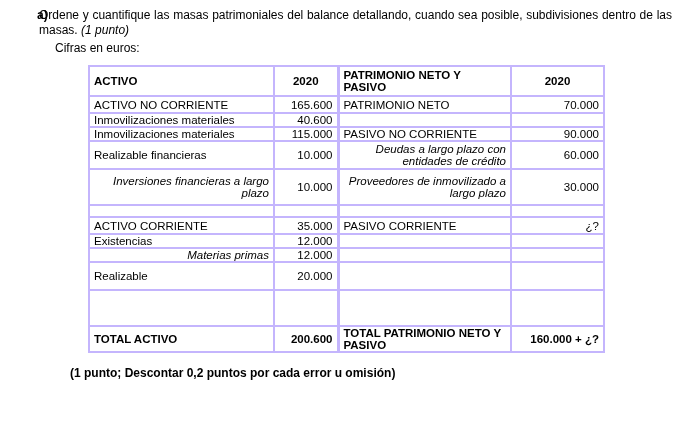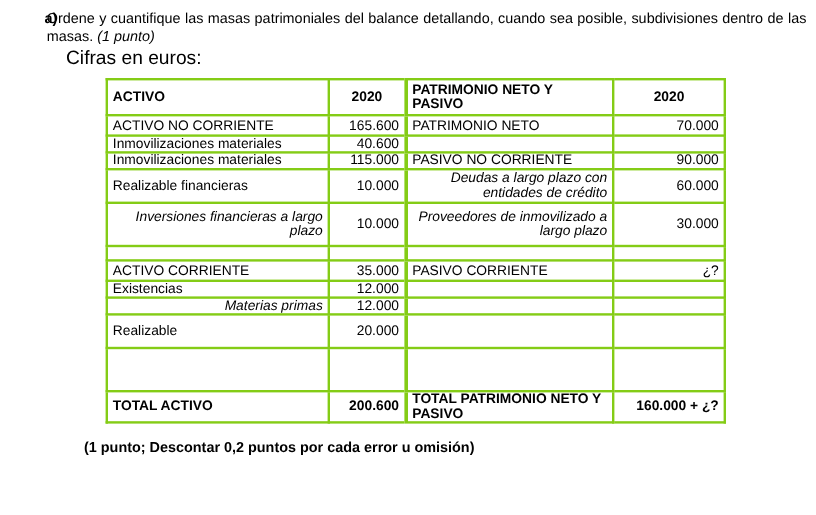--- a/index.html
+++ b/index.html
@@ -18,36 +18,36 @@
     position:absolute;left:0;top:0;
     font-weight:bold;
   }
   .q-text{
     margin:0 0 0 2px;
     text-align:justify;
   }
   .q-points{font-style:italic;}
   .subtitle{
     margin:3px 0 0 55px;
-    font-size:16px;line-height:15px;
+    font-size:12px;line-height:15px;
   }
   table.balance{
     margin:9px 0 0 88px;
     border-collapse:collapse;
     table-layout:fixed;
     width:515px;
     font-size:11.5px;
     line-height:12px;
   }
   table.balance col.c1{width:185px;}
   table.balance col.c2{width:64px;}
   table.balance col.c3{width:173px;}
   table.balance col.c4{width:93px;}
   table.balance th, table.balance td{
-    border:2px solid #84cc16;
+    border:2px solid #c4b5fd;
     padding:0 4px;
     vertical-align:middle;
     overflow:hidden;
   }
   
   table.balance th:nth-child(2), table.balance td:nth-child(2){border-right-width:3px;}
   table.balance{border:2px solid #000;}
   table.balance thead tr{height:30px;}
   tbody tr:nth-child(1){height:17px;padding-left:40px;}
   tbody tr:nth-child(2){height:13px;}

